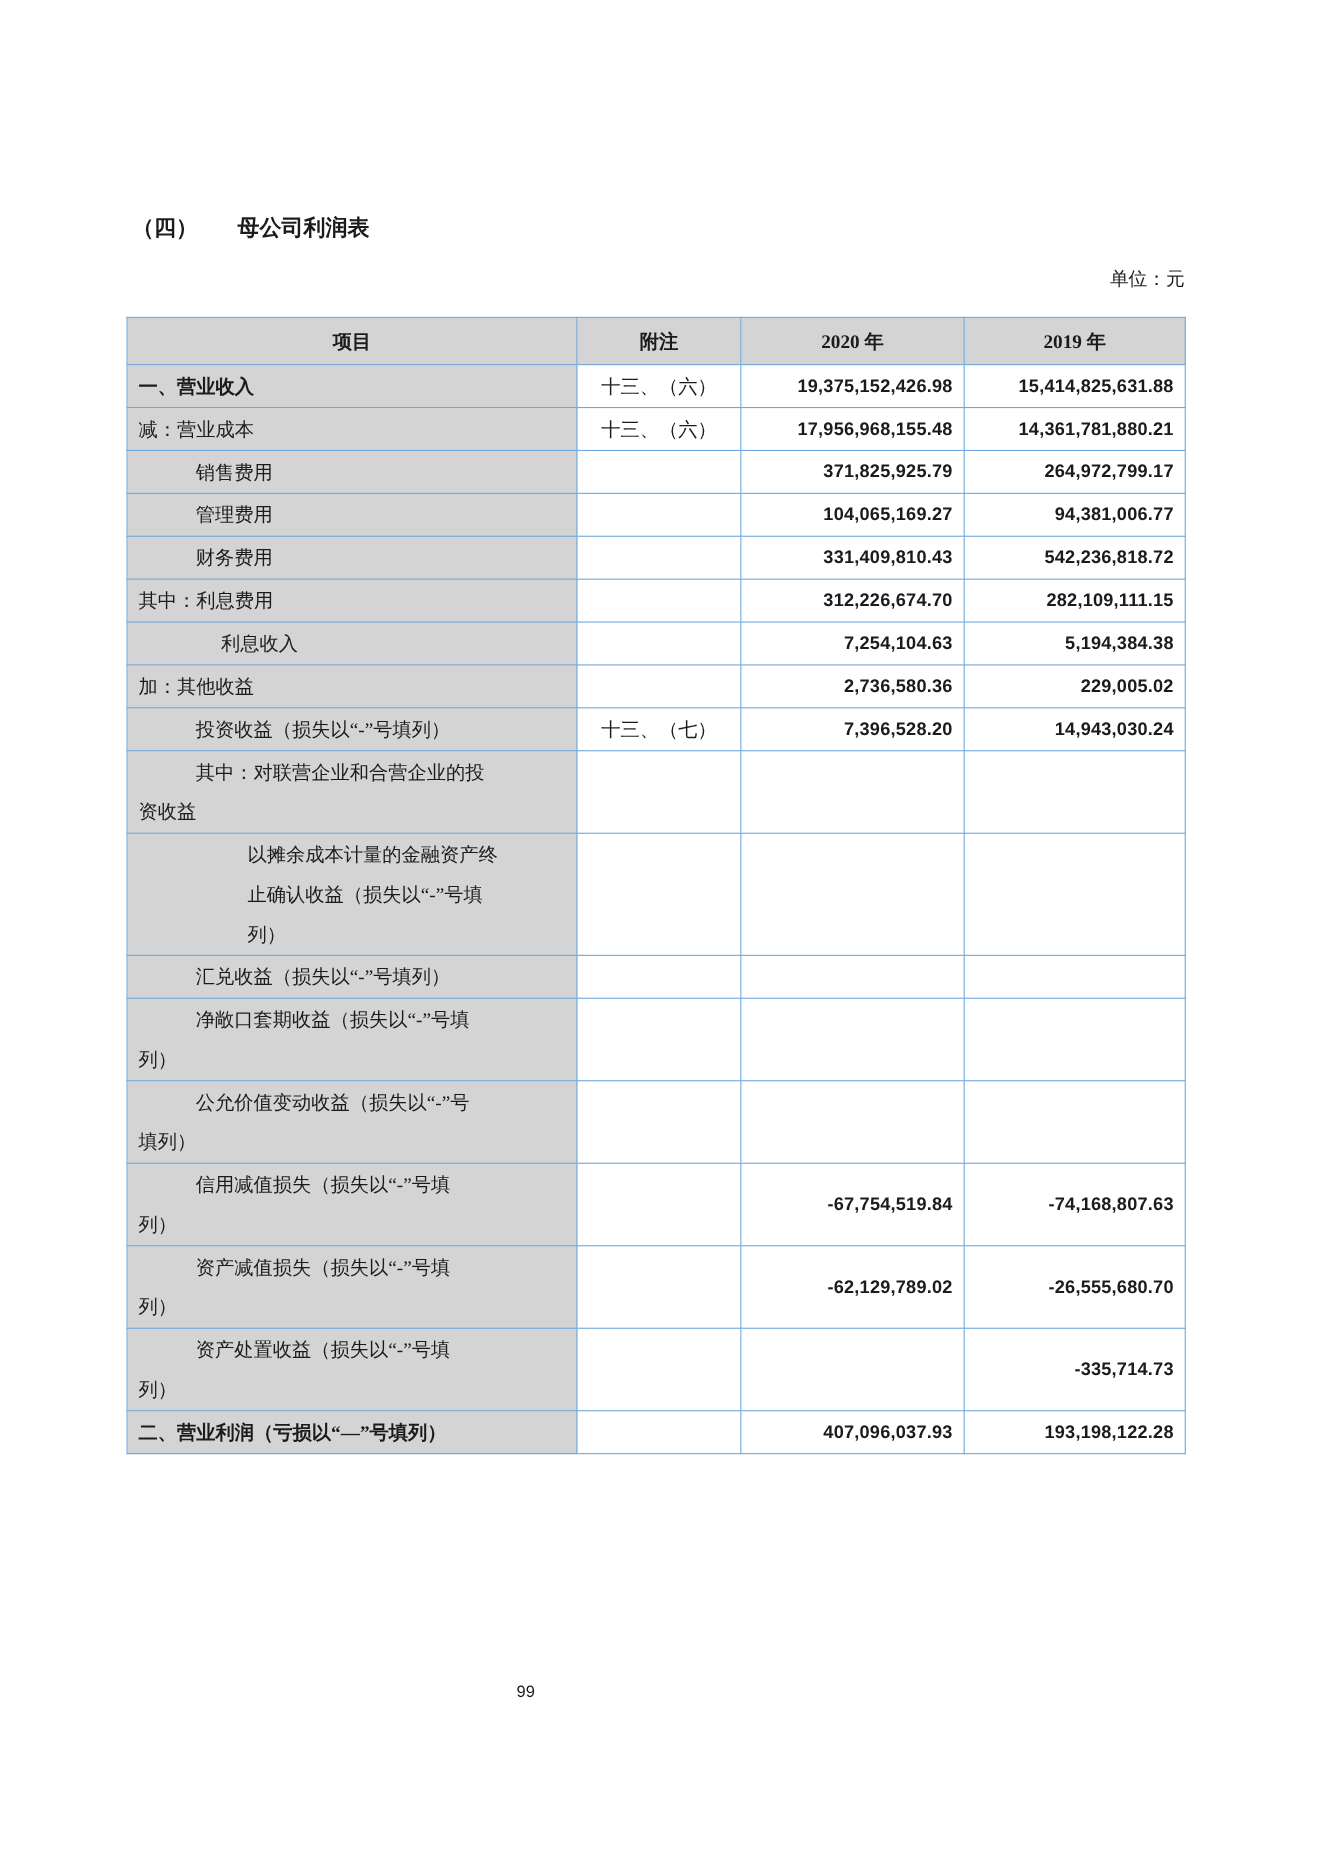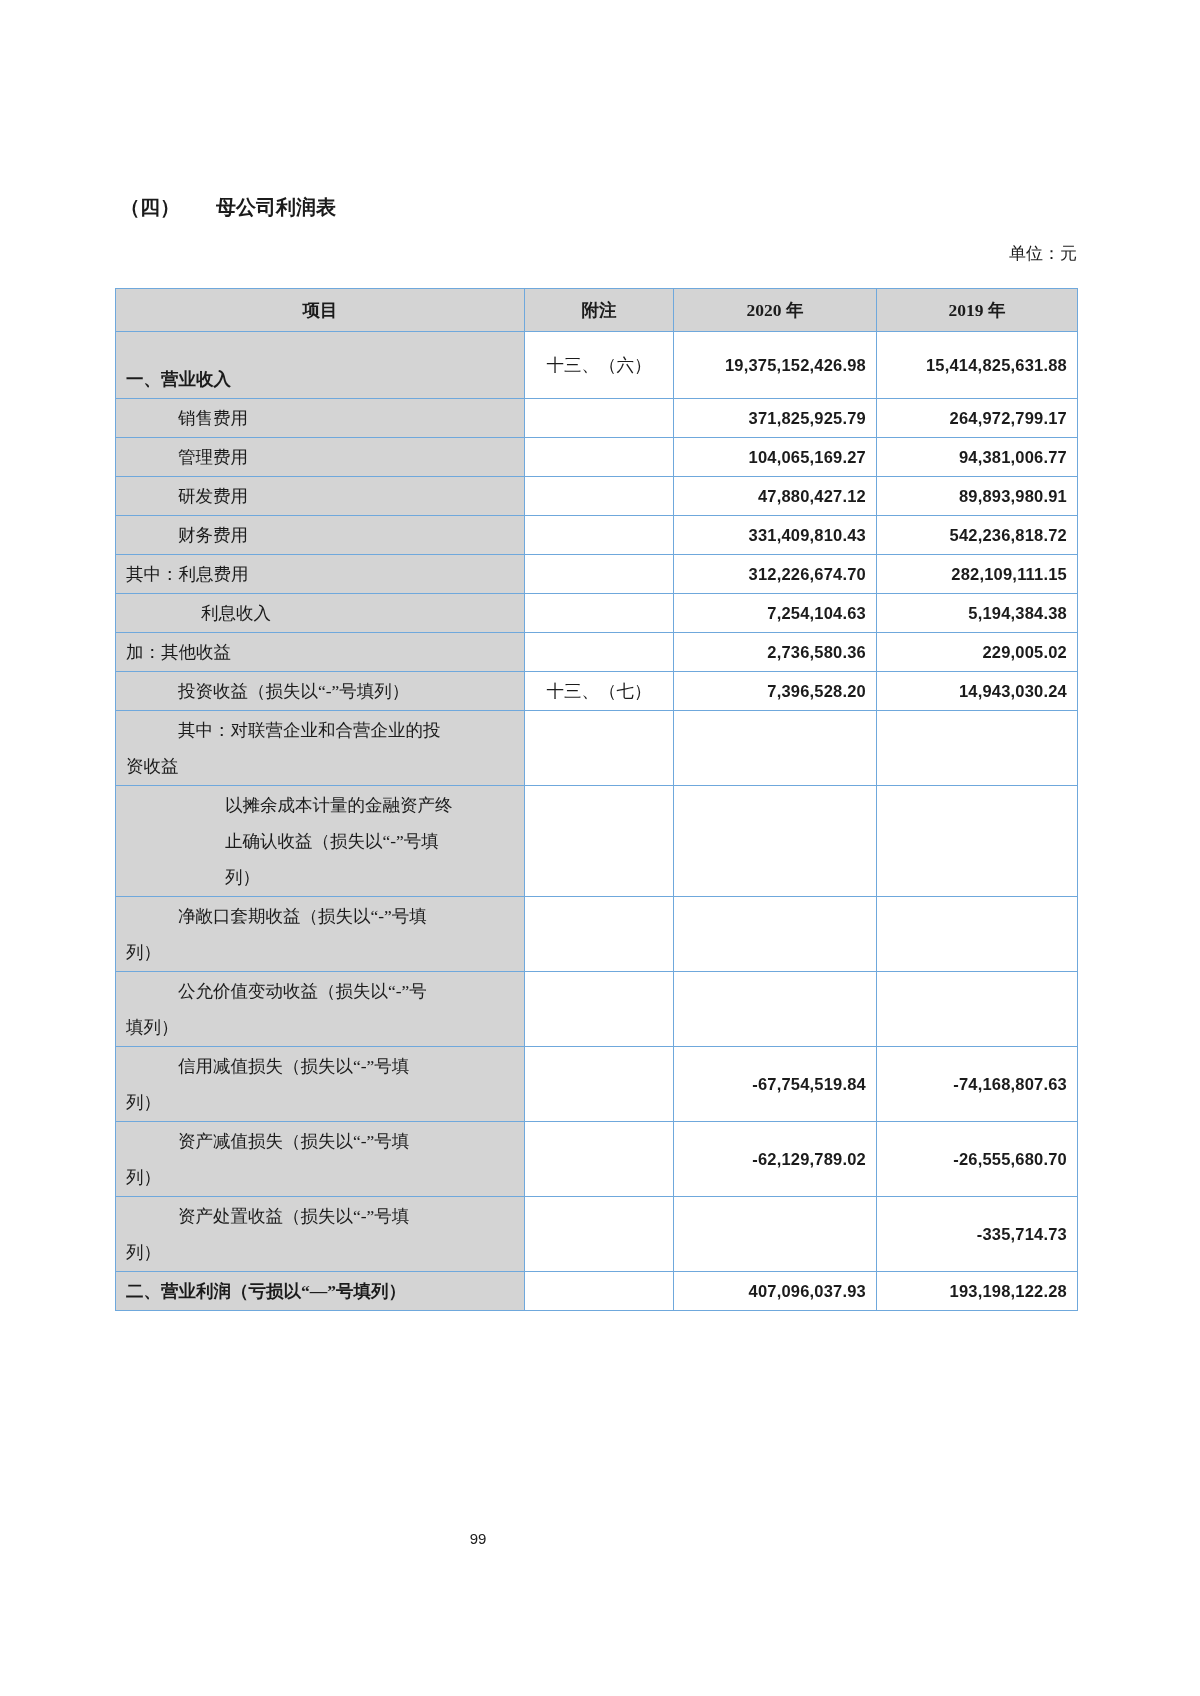--- a/index.html
+++ b/index.html
@@ -91,49 +91,49 @@
     <tr>
         <th>项目</th>
         <th>附注</th>
         <th>2020 年</th>
         <th>2019 年</th>
       </tr>
   </thead>
   <tbody>
       <tr class="bold">
         <td class="item-cell">
-          <div class="line" style="padding-left: 0px; margin-top: 28px;">一、营业收入</div>
+          <div class="line" style="padding-left: 0px;">一、营业收入</div>
         </td>
         <td class="note-cell">十三、（六）</td>
         <td class="num-cell">19,375,152,426.98</td>
         <td class="num-cell">15,414,825,631.88</td>
       </tr>
       <tr>
         <td class="item-cell">
+          <div class="line" style="padding-left: 0px;">减：营业成本</div>
+        </td>
+        <td class="note-cell">十三、（六）</td>
+        <td class="num-cell">17,956,968,155.48</td>
+        <td class="num-cell">14,361,781,880.21</td>
+      </tr>
+      <tr>
+        <td class="item-cell">
           <div class="line" style="padding-left: 52px;">销售费用</div>
         </td>
         <td class="note-cell"></td>
         <td class="num-cell">371,825,925.79</td>
         <td class="num-cell">264,972,799.17</td>
       </tr>
       <tr>
         <td class="item-cell">
           <div class="line" style="padding-left: 52px;">管理费用</div>
         </td>
         <td class="note-cell"></td>
         <td class="num-cell">104,065,169.27</td>
         <td class="num-cell">94,381,006.77</td>
-      </tr>
-      <tr>
-        <td class="item-cell">
-          <div class="line" style="padding-left: 52px;">研发费用</div>
-        </td>
-        <td class="note-cell"></td>
-        <td class="num-cell">47,880,427.12</td>
-        <td class="num-cell">89,893,980.91</td>
       </tr>
       <tr>
         <td class="item-cell">
           <div class="line" style="padding-left: 52px;">财务费用</div>
         </td>
         <td class="note-cell"></td>
         <td class="num-cell">331,409,810.43</td>
         <td class="num-cell">542,236,818.72</td>
       </tr>
       <tr>
@@ -182,20 +182,28 @@
           <div class="line" style="padding-left: 99px;">以摊余成本计量的金融资产终</div>
           <div class="line" style="padding-left: 99px;">止确认收益（损失以“-”号填</div>
           <div class="line" style="padding-left: 99px;">列）</div>
         </td>
         <td class="note-cell"></td>
         <td class="num-cell"></td>
         <td class="num-cell"></td>
       </tr>
       <tr>
         <td class="item-cell">
+          <div class="line" style="padding-left: 52px;">汇兑收益（损失以“-”号填列）</div>
+        </td>
+        <td class="note-cell"></td>
+        <td class="num-cell"></td>
+        <td class="num-cell"></td>
+      </tr>
+      <tr>
+        <td class="item-cell">
           <div class="line" style="padding-left: 52px;">净敞口套期收益（损失以“-”号填</div>
           <div class="line" style="padding-left: 0px;">列）</div>
         </td>
         <td class="note-cell"></td>
         <td class="num-cell"></td>
         <td class="num-cell"></td>
       </tr>
       <tr>
         <td class="item-cell">
           <div class="line" style="padding-left: 52px;">公允价值变动收益（损失以“-”号</div>

